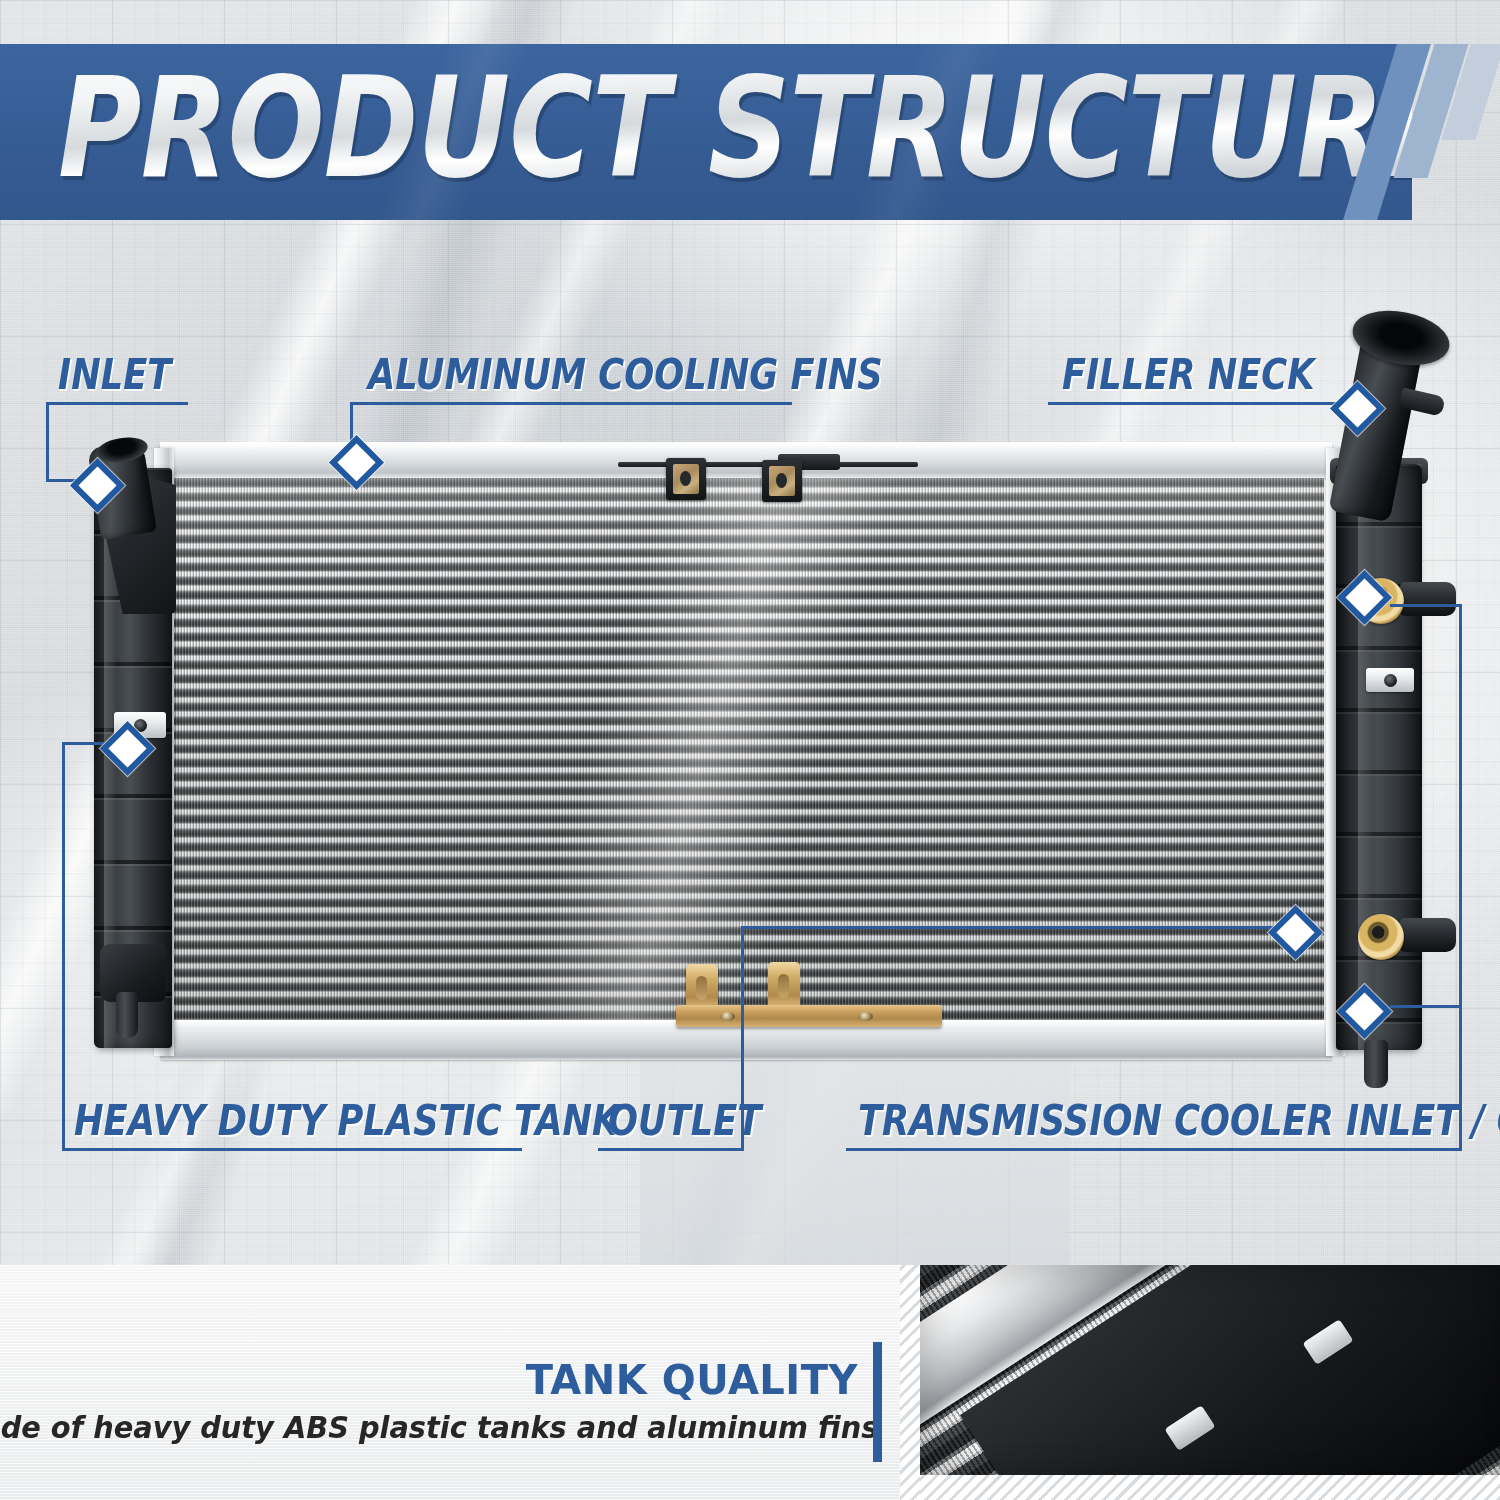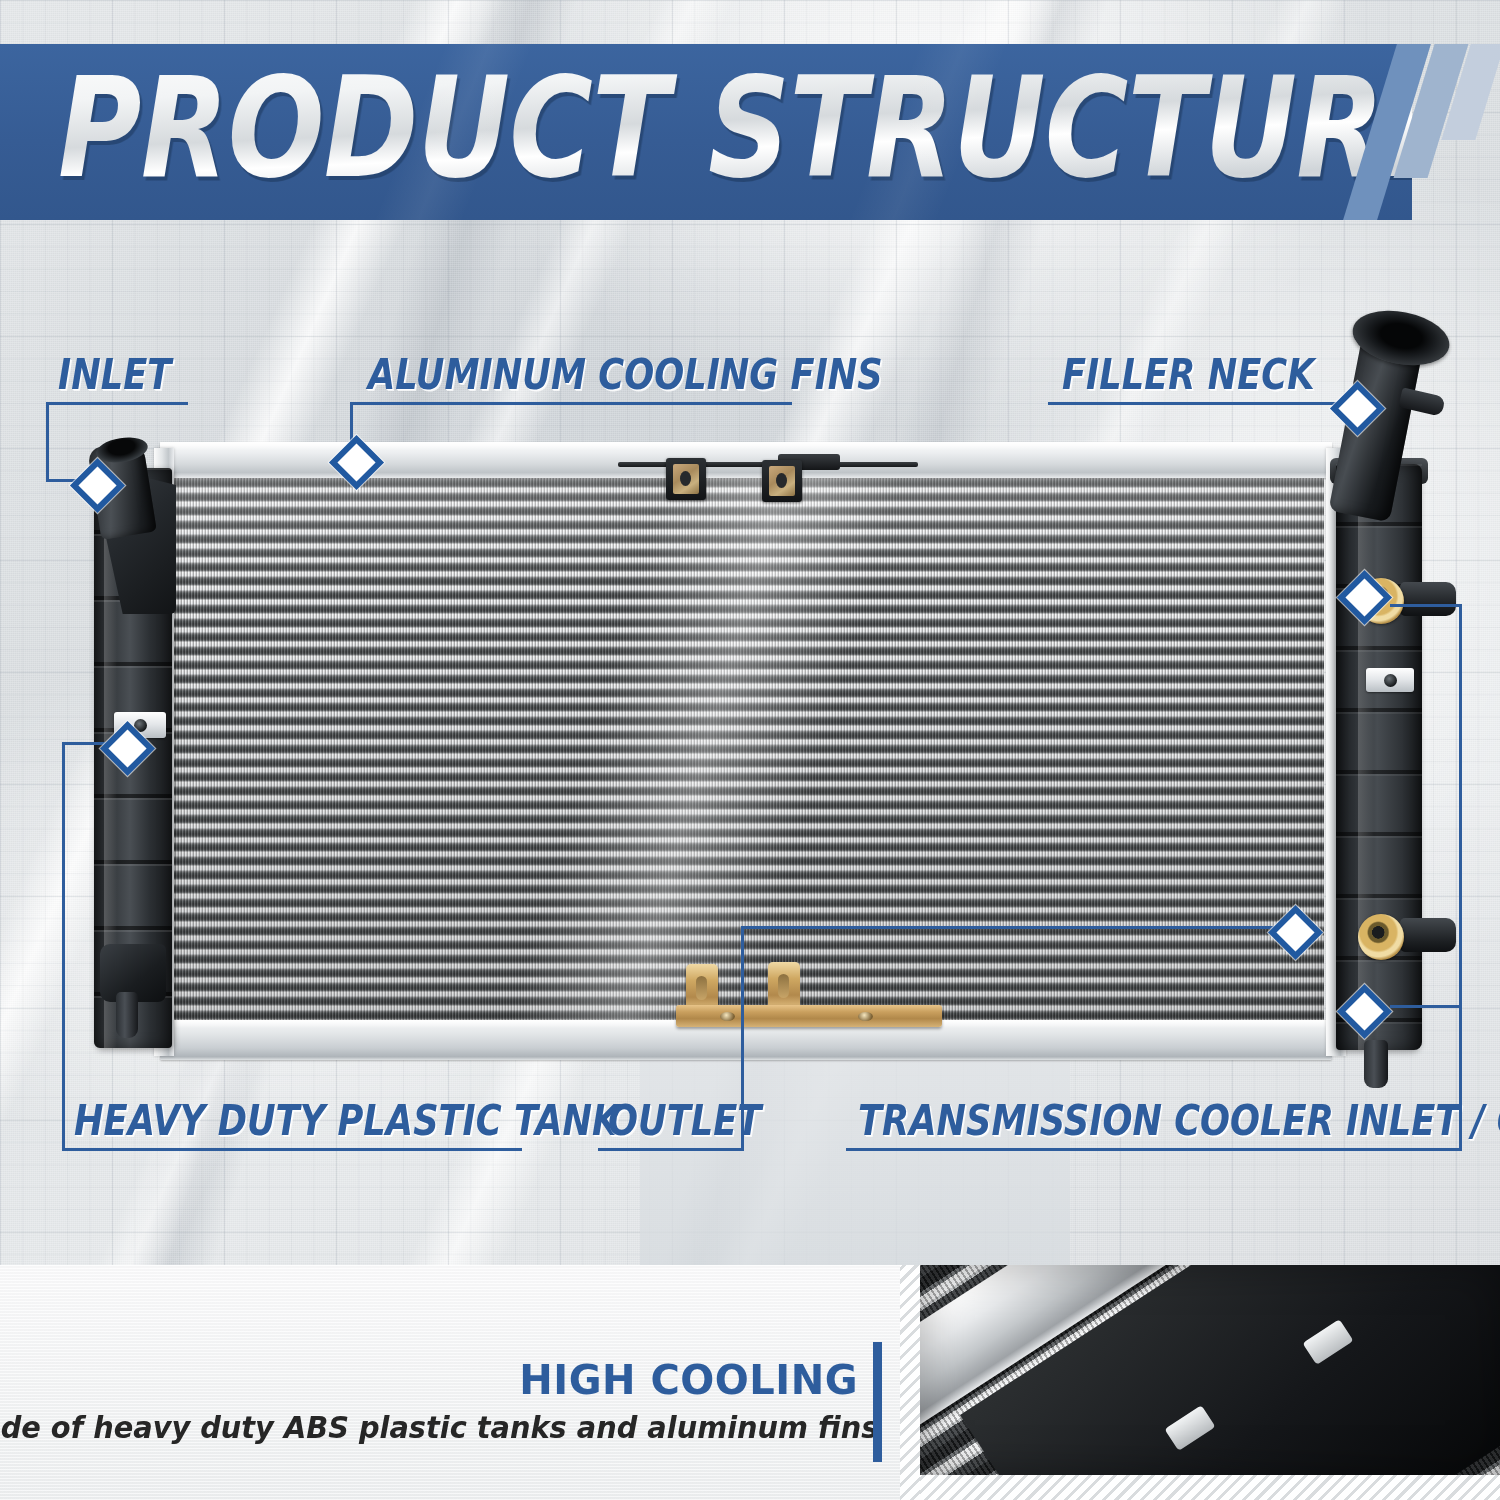--- a/index.html
+++ b/index.html
@@ -421,21 +421,21 @@
   <div class="rule h" style="left:1390px;top:1005px;width:72px;"></div>
   <div class="dia" style="left:1345px;top:992px;"></div>
 
   <div class="rule h" style="left:741px;top:926px;width:550px;"></div>
   <div class="dia" style="left:1276px;top:913px;"></div>
 
   <div class="bottom">
     <div class="bottom-tex"></div>
   </div>
 
-  <div class="hq-title">HIGH COOLING</div>
+  <div class="hq-title">TANK QUALITY</div>
   <div class="hq-sub">Made of heavy duty ABS plastic tanks and aluminum fins</div>
   <div class="hq-div"></div>
 
   <div class="hatch"></div>
   <div class="hatch b"></div>
 
   <div class="photo">
     <div class="ph-fins"></div>
     <div class="ph-dark"></div>
     <div class="ph-rail"></div>

